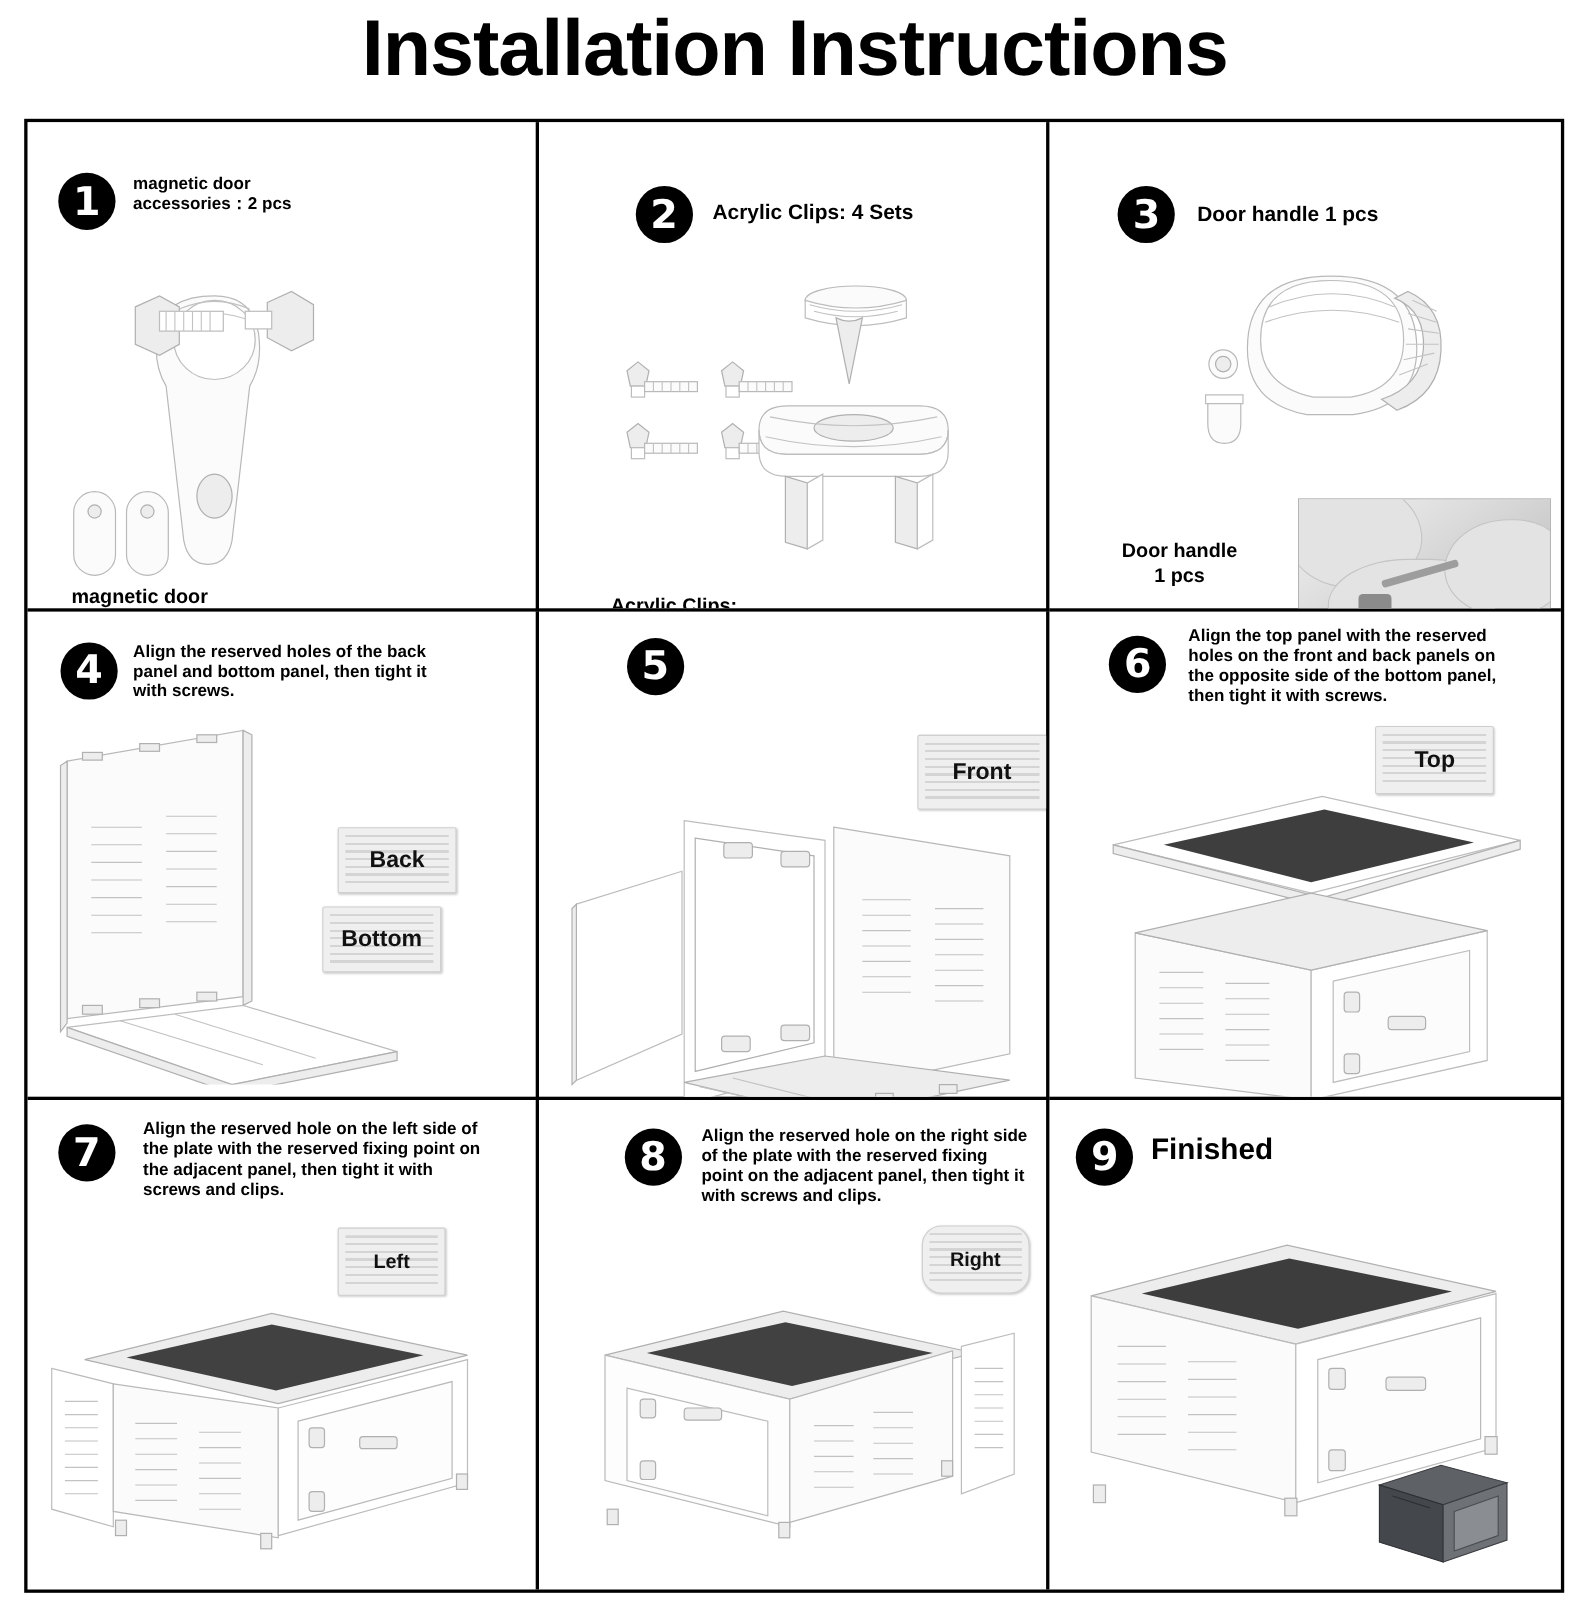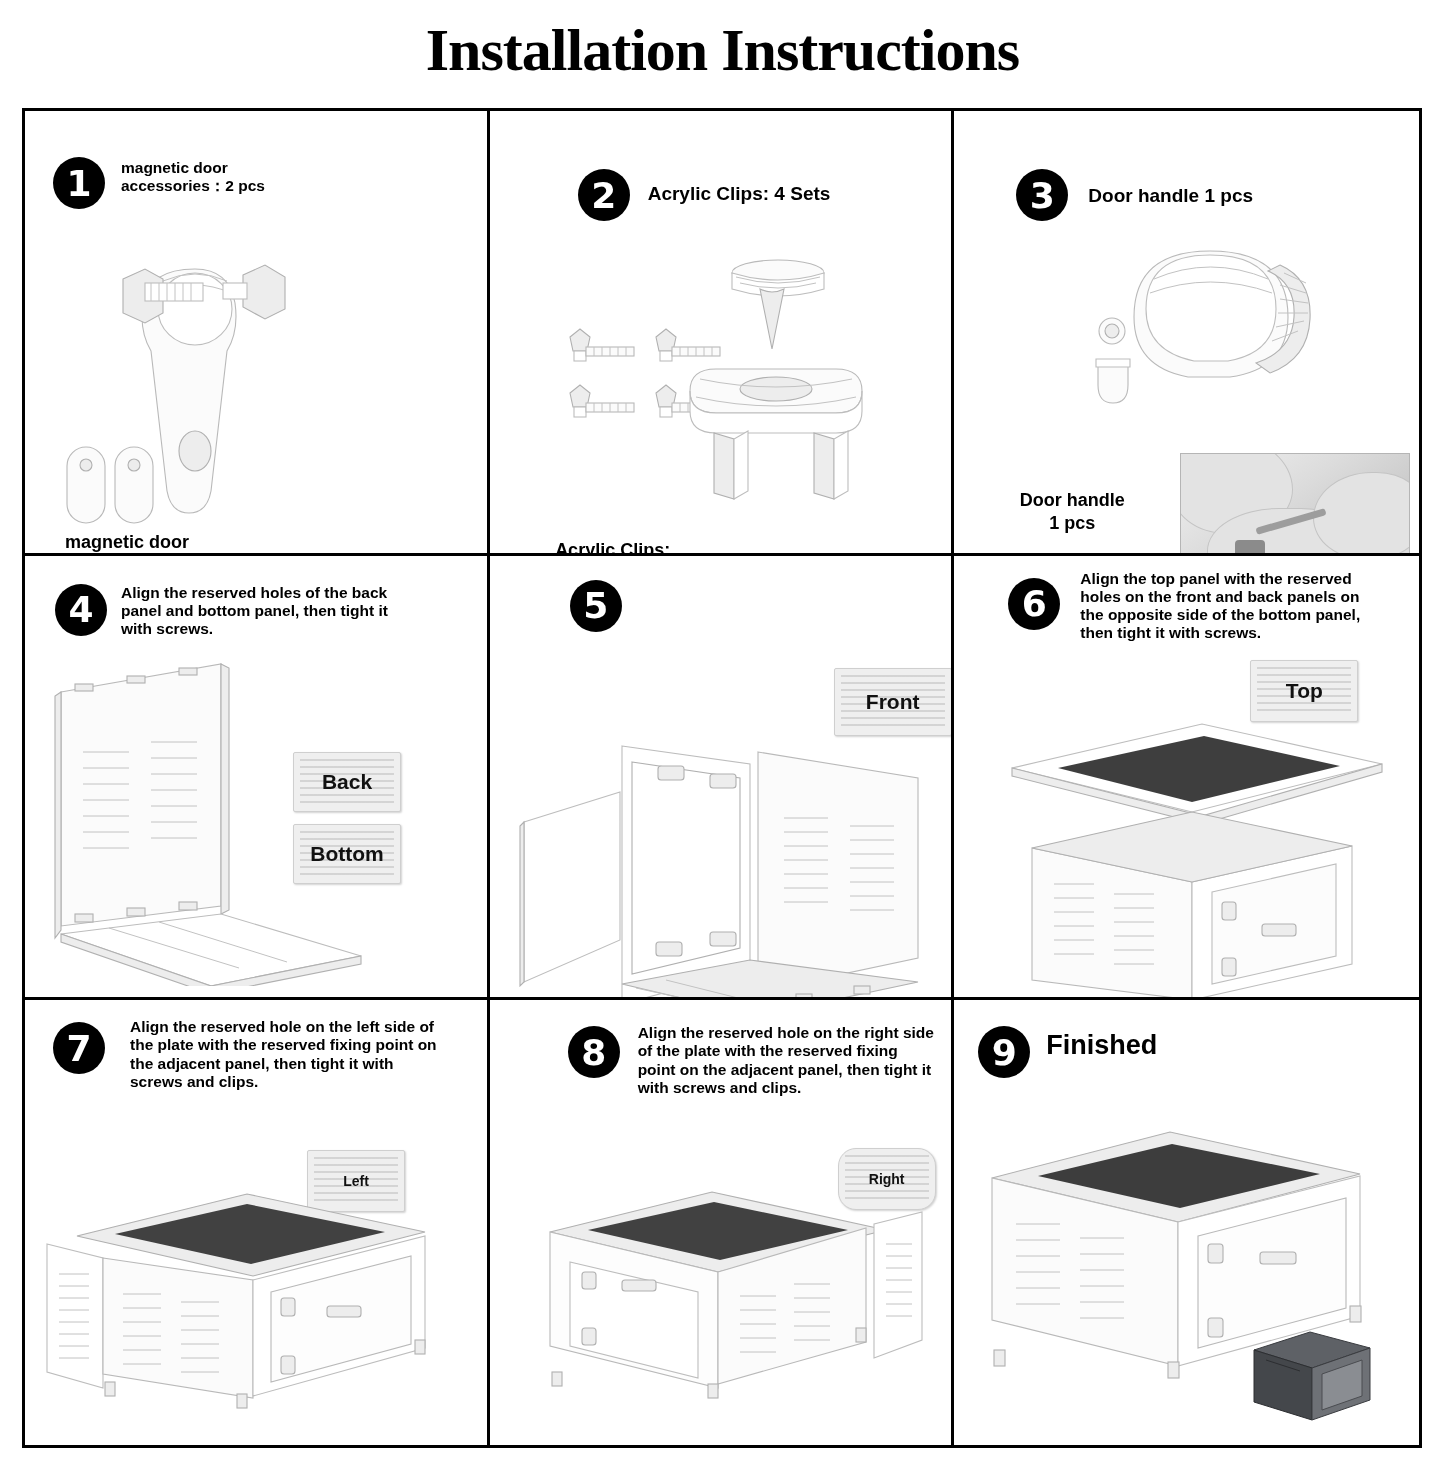--- a/index.html
+++ b/index.html
@@ -15,27 +15,27 @@
     overflow: hidden;
   }
   .page {
     position: relative;
     width: 1445px;
     height: 1470px;
     box-sizing: border-box;
   }
   .title {
     text-align: center;
-    font-size: 60px;
+    font-size: 72px;
     font-weight: bold;
     letter-spacing: -1px;
     line-height: 1;
-    padding-top: 20px;
+    padding-top: 8px;
     padding-bottom: 10px;
-    font-family: Liberation Serif, serif;
+    font-family: Liberation Sans, sans-serif;
   }
   .grid {
     position: absolute;
     top: 108px;
     left: 22px;
     width: 1400px;
     height: 1340px;
     display: grid;
     grid-template-columns: 1fr 1fr 1fr;
     grid-template-rows: 1fr 1fr 1fr;
@@ -94,21 +94,21 @@
     border: 1px solid #cfcfcf;
     box-shadow: 1px 1px 2px rgba(0,0,0,.18);
     display: flex;
     align-items: center;
     justify-content: center;
     font-weight: bold;
     font-size: 21px;
     color: #111;
     border-radius: 2px;
   }
-  .tile.small { font-size: 14px; margin-top: 34px; }
+  .tile.small { font-size: 18px; }
   .tile .slotbg {
     position: absolute;
     inset: 6px;
     background:
       repeating-linear-gradient(to bottom, rgba(150,150,150,.55) 0 2px, transparent 2px 7px);
     opacity: .55;
   }
   .tile span { position: relative; z-index: 2; }
 
   
@@ -279,21 +279,21 @@
         <rect x="36" y="258" width="18" height="8" class="poly-d"></rect>
         <rect x="88" y="252" width="18" height="8" class="poly-d"></rect>
         <rect x="140" y="246" width="18" height="8" class="poly-d"></rect>
 
         <path class="poly-l" d="M22 278 l160 -20 l140 42 l-150 30 z"></path>
         <path class="poly-d" d="M22 278 l0 8 l150 52 l0 -8 z"></path>
         <path class="poly-d" d="M322 300 l0 8 l-150 30 l0 -8 z"></path>
         <path class="thin" d="M70 272 l130 40 M120 266 l128 40"></path>
       </svg>
 
-      <div class="tile" style="top:196px;left:268px;width:106px;height:58px;">
+      <div class="tile" style="top:196px;left:282px;width:106px;height:58px;">
         <div class="slotbg"></div>
         <span>Back</span>
       </div>
       <div class="tile" style="top:268px;left:268px;width:106px;height:58px;">
         <div class="slotbg"></div>
         <span>Bottom</span>
       </div>
     </div>
 
     <div class="cell c5">

